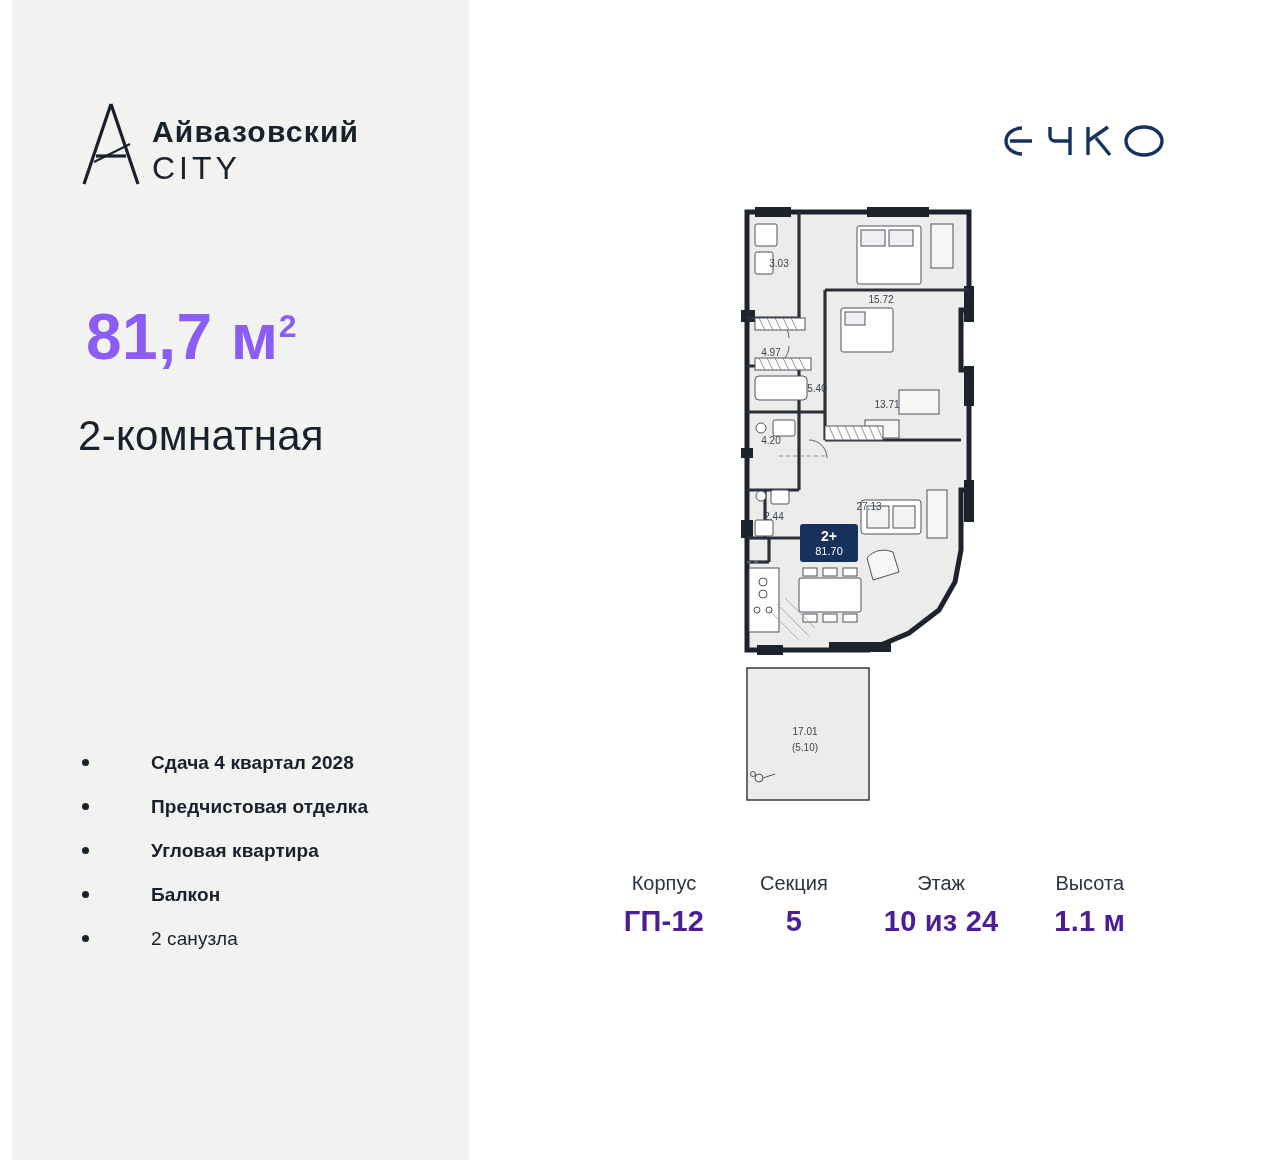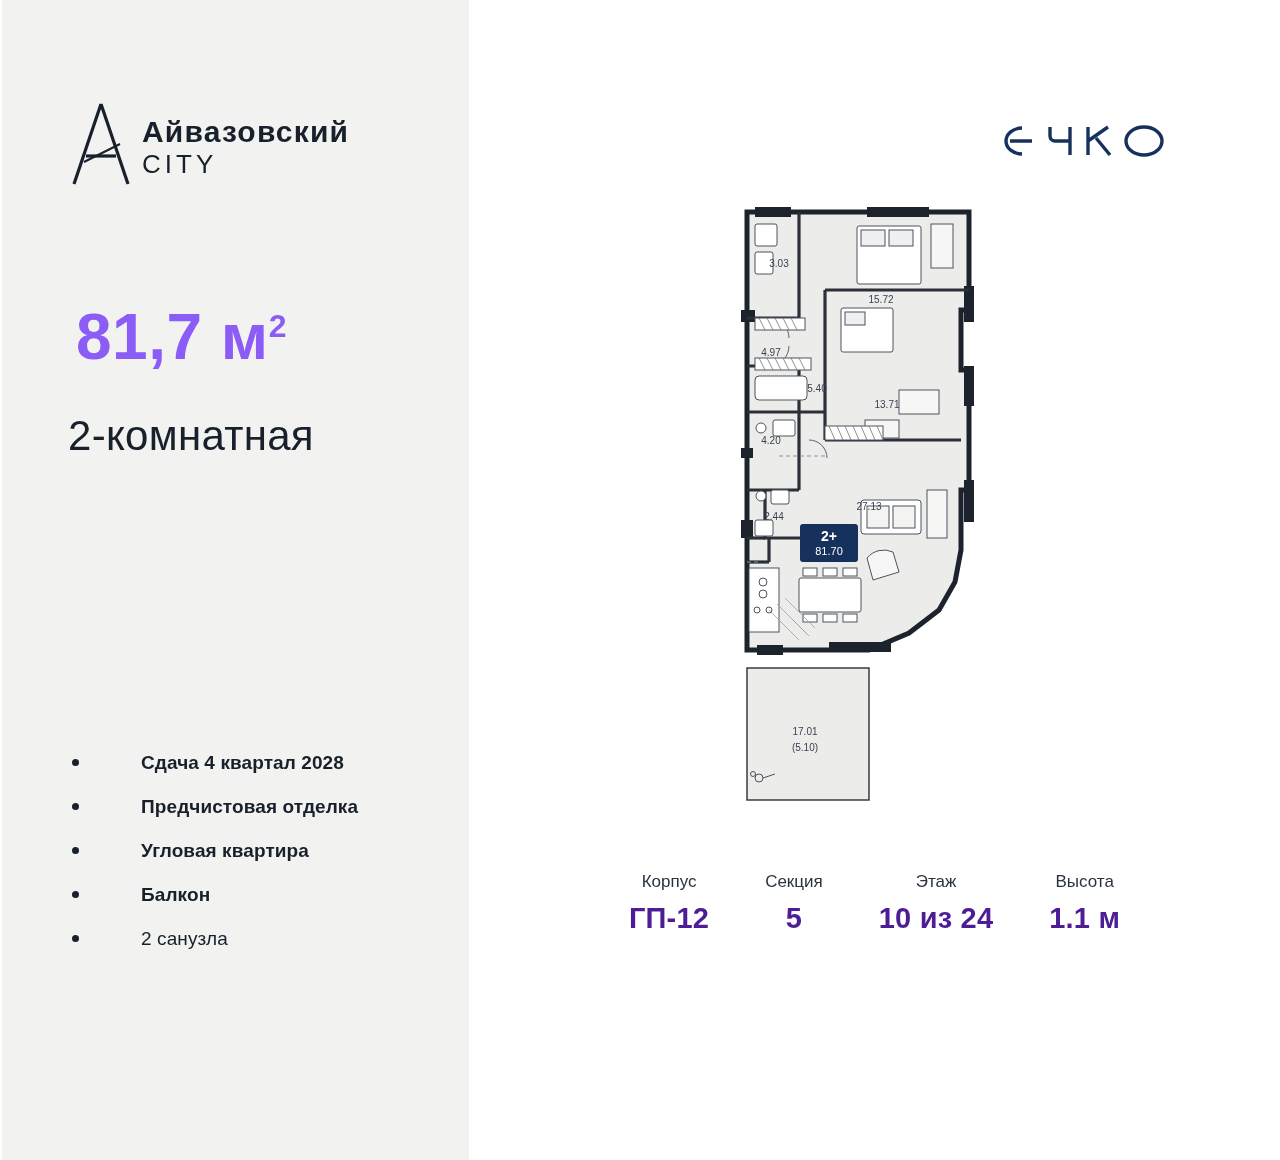--- a/index.html
+++ b/index.html
@@ -16,21 +16,21 @@
     position: relative;
   }
   .page {
     position: relative;
     width: 1280px;
     height: 1160px;
   }
   
   .left-panel {
     position: absolute;
-    left: 2px; top: 0;
+    left: 12px; top: 0;
     width: 468px;
     height: 1160px;
     background: #f2f2f0;
     border-right: 1px solid #d9d9d6;
     box-sizing: border-box;
   }
   .brand {
     position: absolute;
     left: 68px;
     top: 100px;
@@ -48,21 +48,21 @@
     padding-top: 16px;
   }
   .brand-line1 {
     font-size: 30px;
     font-weight: 700;
     letter-spacing: 1.2px;
     color: #17202b;
     line-height: 1.05;
   }
   .brand-line2 {
-    font-size: 26px;
+    font-size: 32px;
     font-weight: 400;
     letter-spacing: 4px;
     color: #17202b;
     line-height: 1.15;
     margin-top: 2px;
   }
   .area {
     position: absolute;
     left: 74px;
     top: 300px;
@@ -165,21 +165,21 @@
     width: 811px;
     display: flex;
     justify-content: center;
     gap: 0px;
   }
   .spec {
     text-align: center;
     padding: 0 28px;
   }
   .spec-label {
-    font-size: 17px;
+    font-size: 20px;
     font-weight: 400;
     color: #2a3340;
     margin-bottom: 10px;
   }
   .spec-value {
     font-size: 29px;
     font-weight: 700;
     color: #4c1d95;
     letter-spacing: 0.2px;
   }

